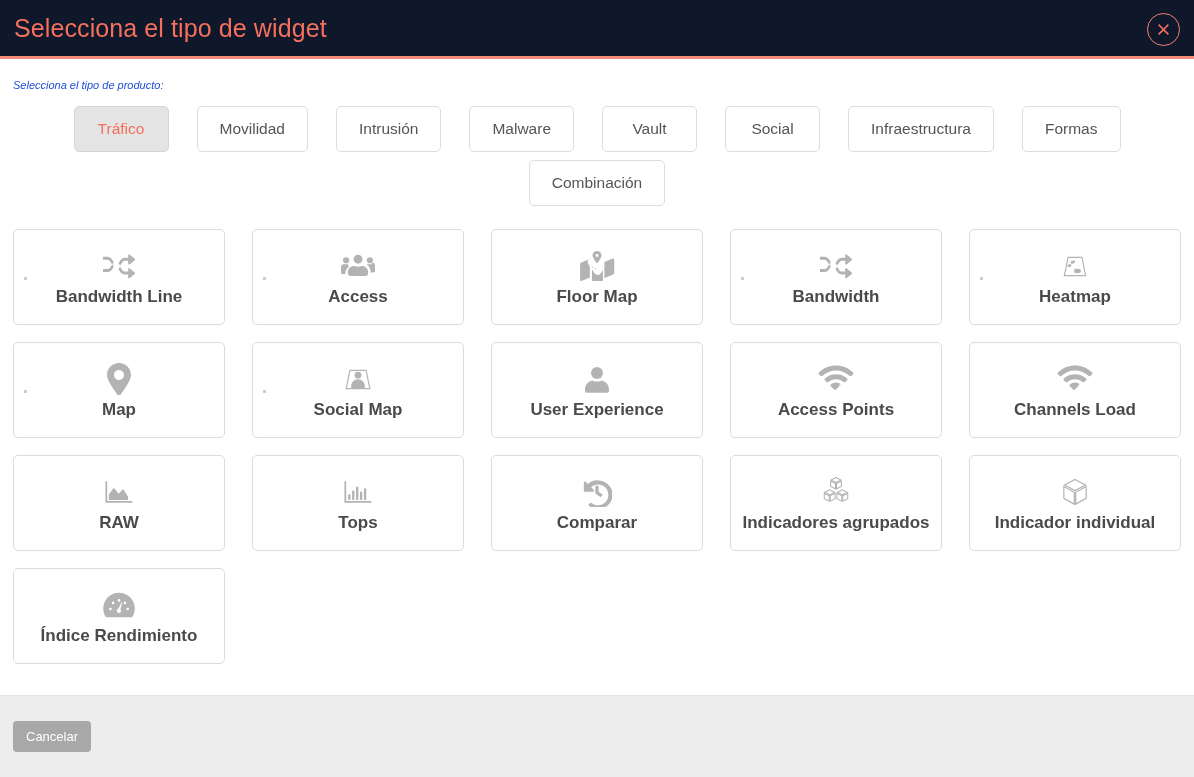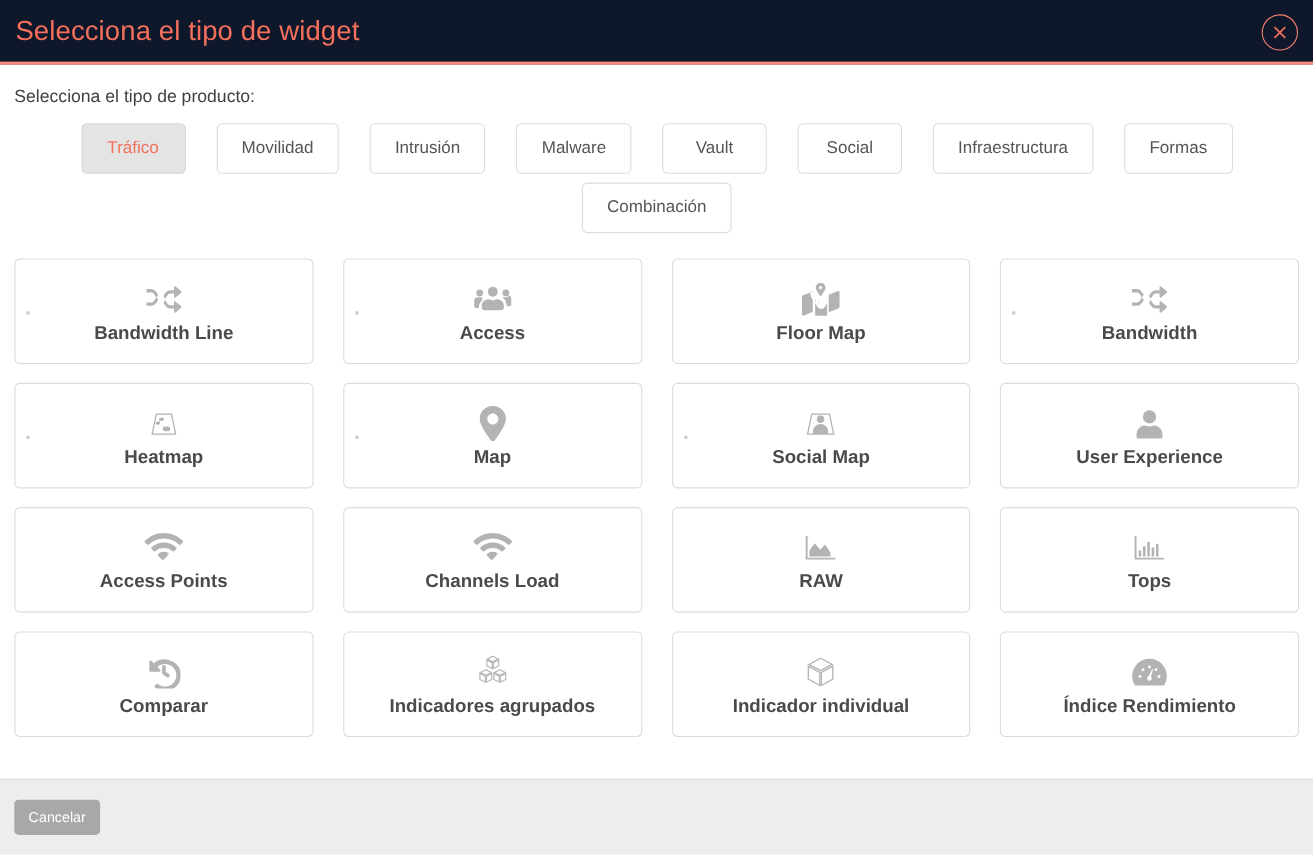--- a/index.html
+++ b/index.html
@@ -59,24 +59,25 @@
 
   
   .modal-body {
     flex: 1 1 auto;
     background: #ffffff;
     overflow: hidden;
     position: relative;
   }
 
   .product-label {
-    font-size: 16px;
-    color: #404040;
+    font-size: 11px;
+    color: #1d4ed8;
     padding: 20px 0 0 13px;
     line-height: 1.2;
+    font-style: italic;
   }
 
   .type-row {
     display: flex;
     flex-wrap: wrap;
     justify-content: center;
     gap: 0px;
     padding: 14px 8px 0 8px;
   }
   .type-btn {
@@ -98,21 +99,21 @@
   }
   .type-btn.active {
     background: #e4e4e4;
     border-color: #d6d6d6;
     color: #f4705c;
   }
 
   
   .card-grid {
     display: grid;
-    grid-template-columns: repeat(4, 1fr);
+    grid-template-columns: repeat(5, 1fr);
     column-gap: 27px;
     row-gap: 17px;
     padding: 15px 13px 0 13px;
   }
   .widget-card {
     position: relative;
     height: 96px;
     background: #ffffff;
     border: 1px solid #dcdcdc;
     border-radius: 5px;
@@ -145,21 +146,21 @@
     font-weight: bold;
     color: #4a4a4a;
     text-align: center;
     line-height: 1.1;
     padding: 0 6px;
   }
 
   
   .modal-footer {
     flex: 0 0 auto;
-    height: 69px;
+    height: 82px;
     background: #ededed;
     border-top: 1px solid #e2e2e2;
     display: flex;
     align-items: center;
     padding: 0 13px;
   }
   .cancel-btn {
     background: #a8a8a8;
     color: #ffffff;
     border: none;

